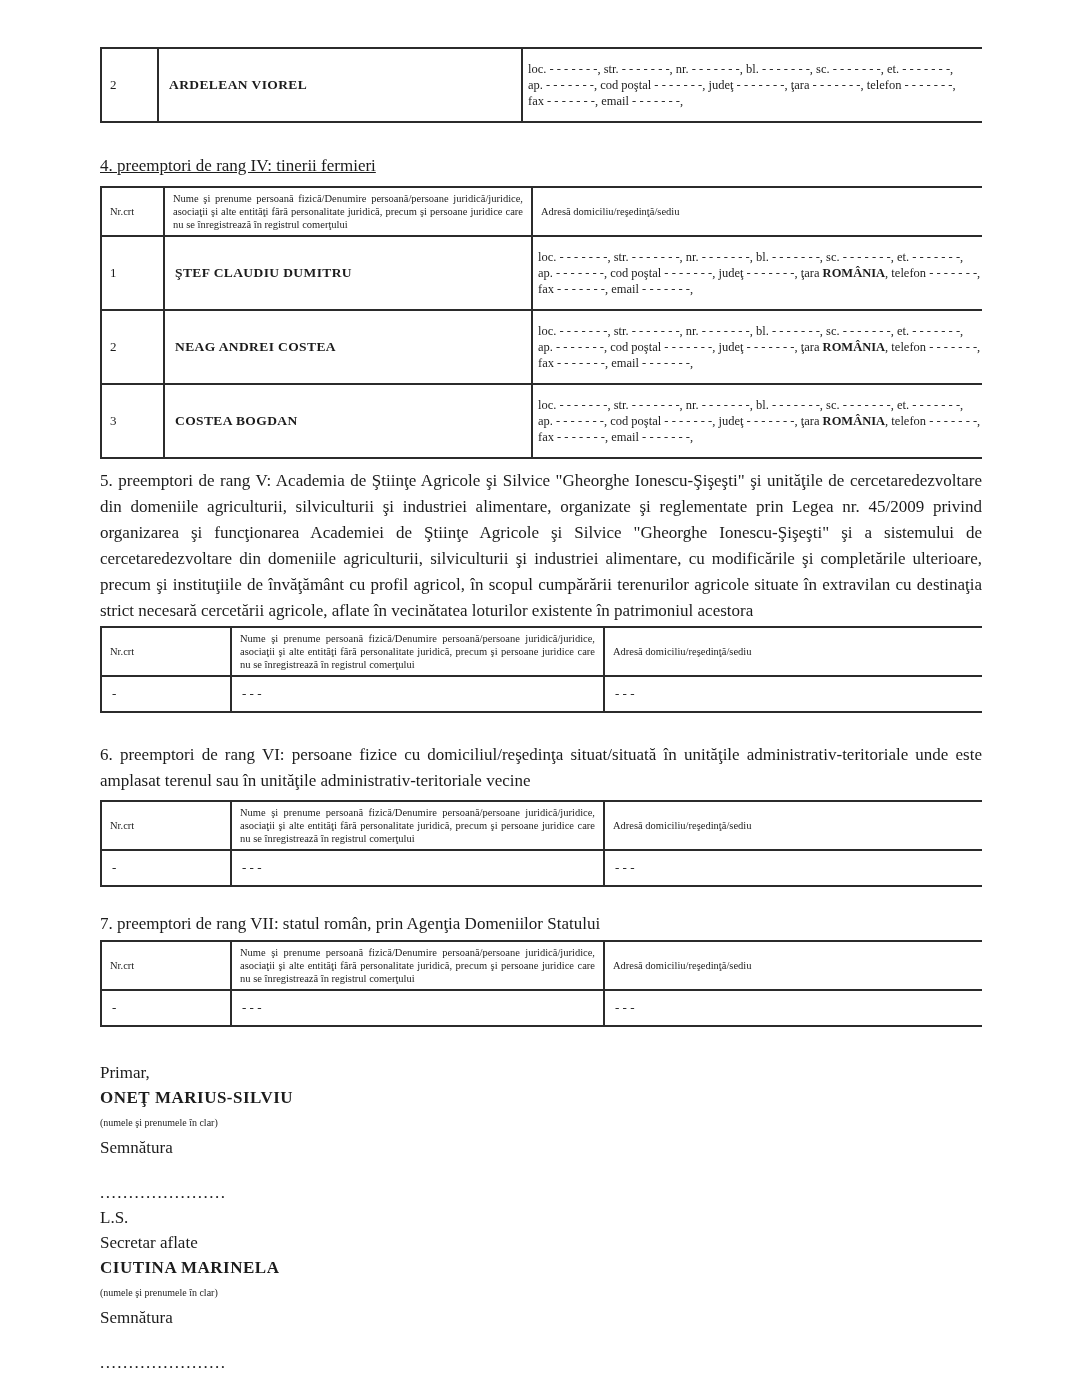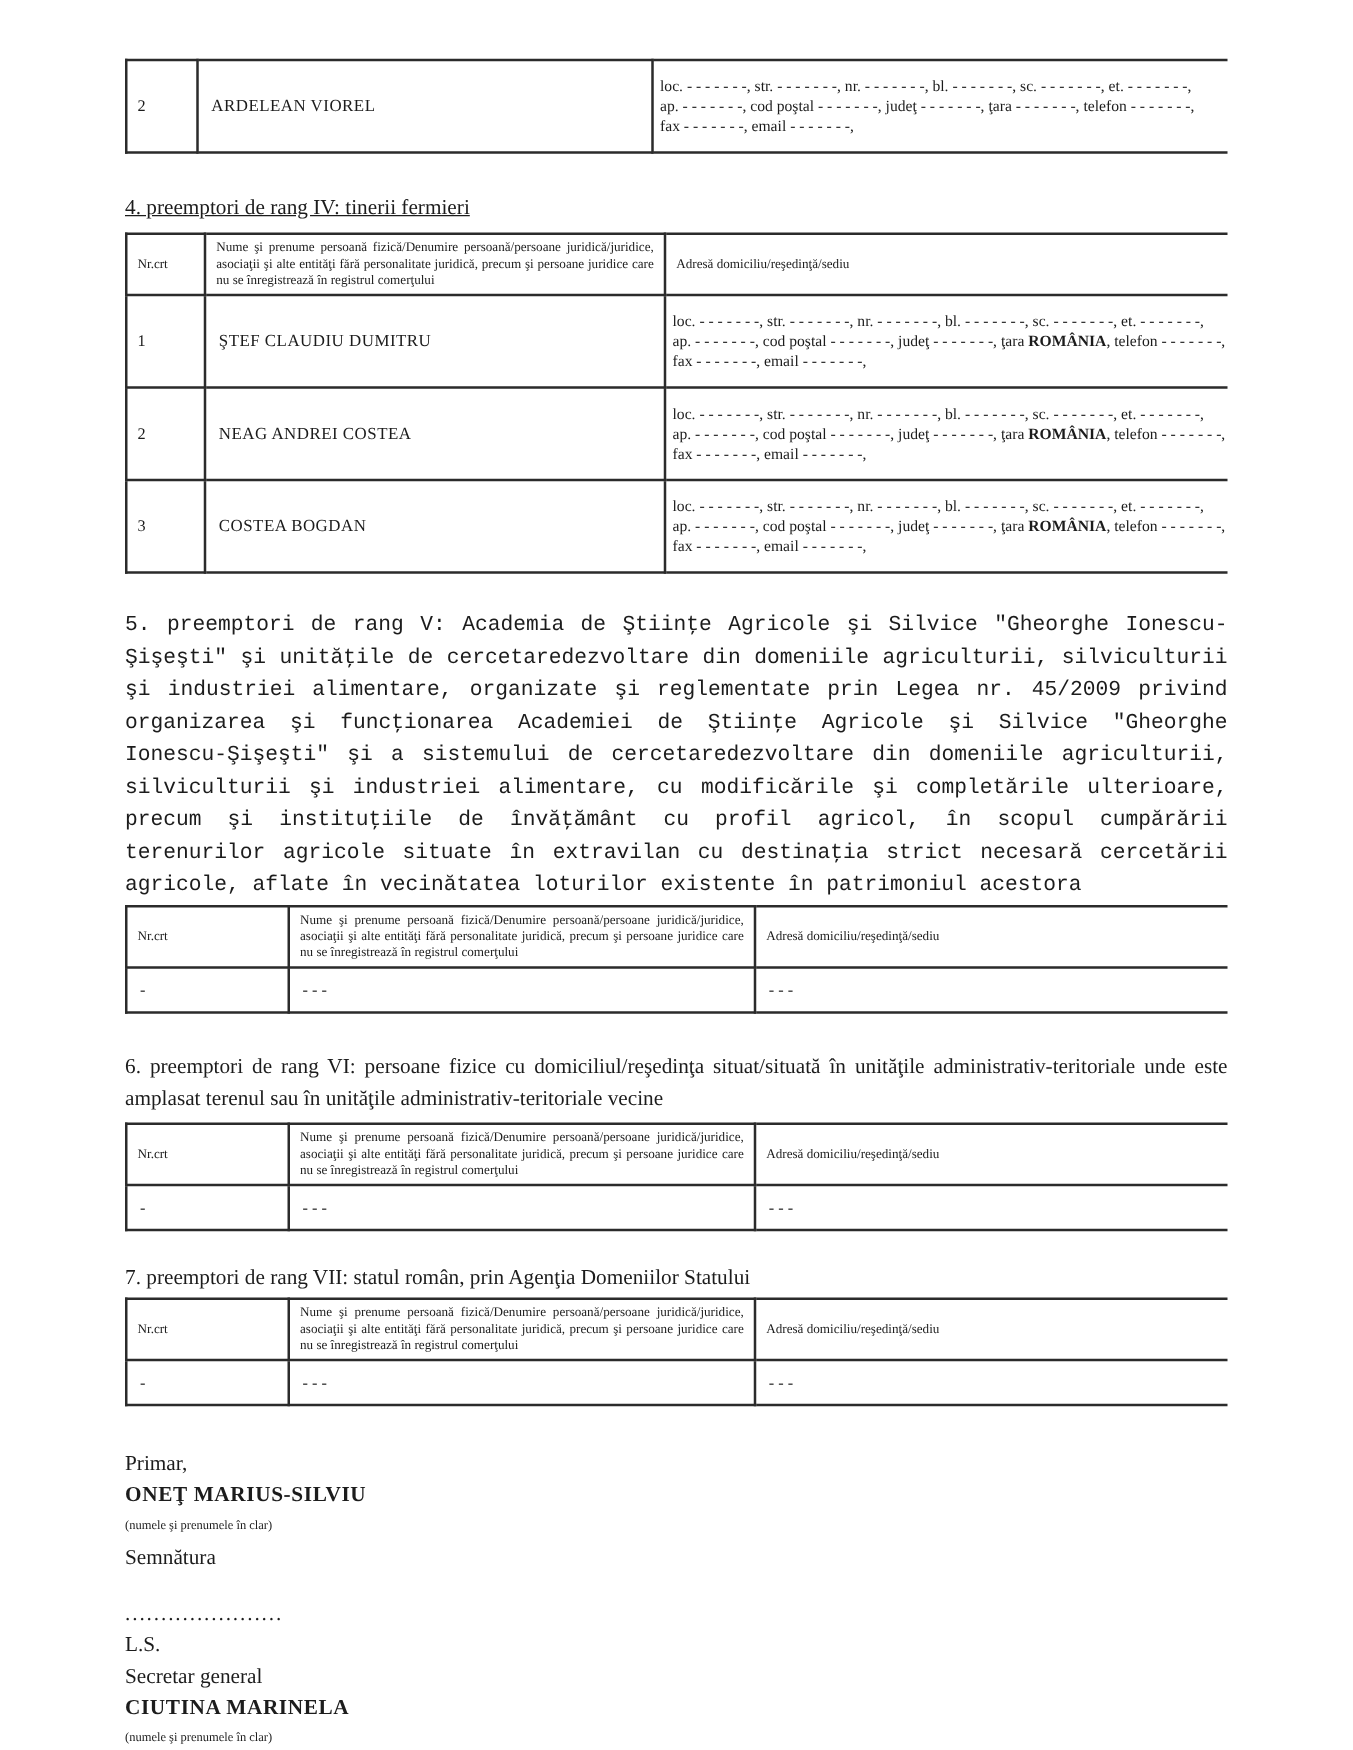--- a/index.html
+++ b/index.html
@@ -41,21 +41,21 @@
     font-size: 10.5px;
     line-height: 13px;
     padding: 4px 8px;
   }
   td.hname { text-align: justify; }
   td.nrcell {
     font-size: 13px;
     padding: 2px 2px 2px 8px;
   }
   td.namecell {
-    font-weight: normal;
+    font-weight: bold;
     font-size: 13.5px;
     letter-spacing: 0.4px;
     padding: 2px 2px 2px 10px;
     border-radius: 17px;
   }
   td.addrcell {
     font-size: 12.5px;
     line-height: 16px;
     padding: 5px 4px 5px 5px;
   }
@@ -74,21 +74,21 @@
     margin: 0;
   }
   .h4 { margin: 33px 0 10px 0; text-decoration: underline; }
   .h7 { margin: 27px 0 6px 0; }
   .para {
     font-size: 17px;
     line-height: 26px;
     text-align: justify;
     margin: 0;
   }
-  .p5 { margin-top: 29px; margin-bottom: 2px; font-family: Liberation Mono, monospace; }
+  .p5 { margin-top: 9px; margin-bottom: 2px; }
   .p6 { margin-top: 29px; margin-bottom: 6px; }
 
   
   .sig {
     margin-top: 33px;
     text-align: left;
     font-size: 17px;
     line-height: 25px;
   }
   .sig .name { font-weight: bold; letter-spacing: 0.5px; }
@@ -201,21 +201,21 @@
     </tbody>
       </table>
 
     <div class="sig">
       <div>Primar,</div>
       <div class="name">ONEŢ MARIUS-SILVIU</div>
       <div class="note">(numele şi prenumele în clar)</div>
       <div>Semnătura</div>
       <div class="dots">......................</div>
       <div>L.S.</div>
-      <div>Secretar general</div>
+      <div>Secretar aflate</div>
       <div class="name">CIUTINA MARINELA</div>
       <div class="note">(numele şi prenumele în clar)</div>
       <div>Semnătura</div>
       <div class="dots">......................</div>
     </div>
 
   </div>
 </div>
 
 </body></html>

